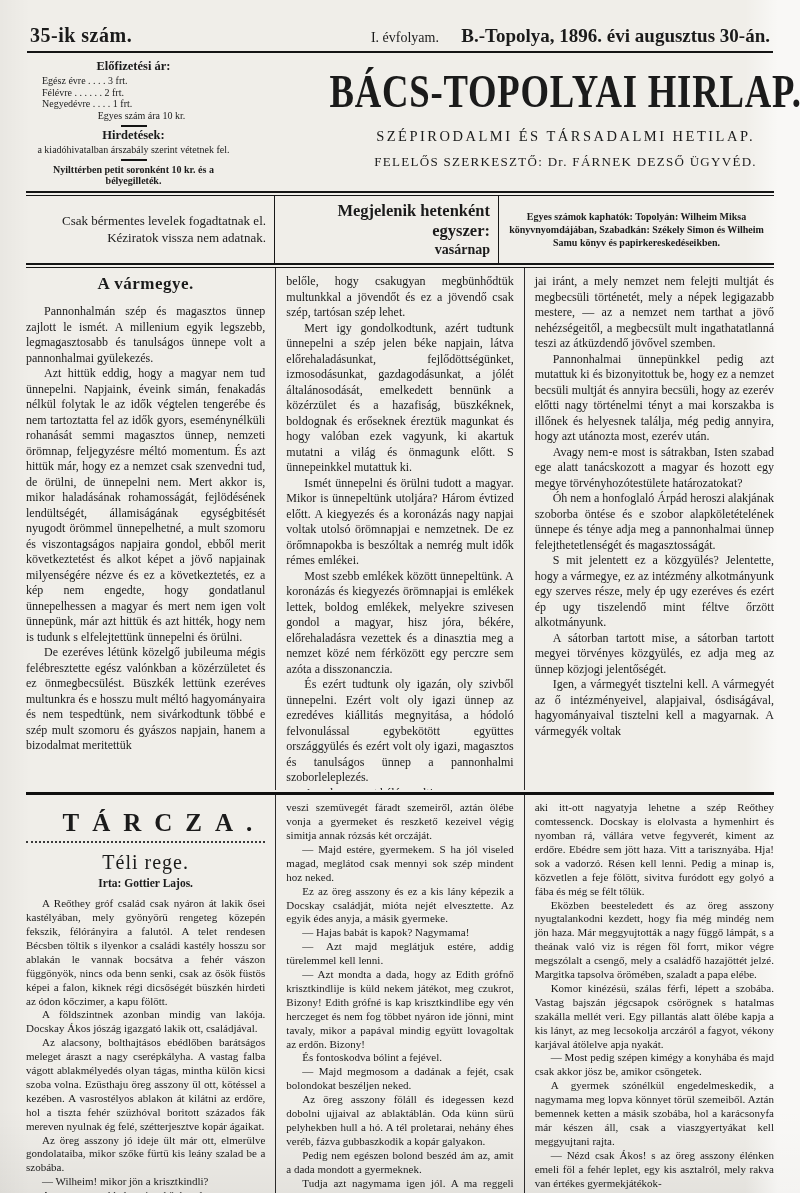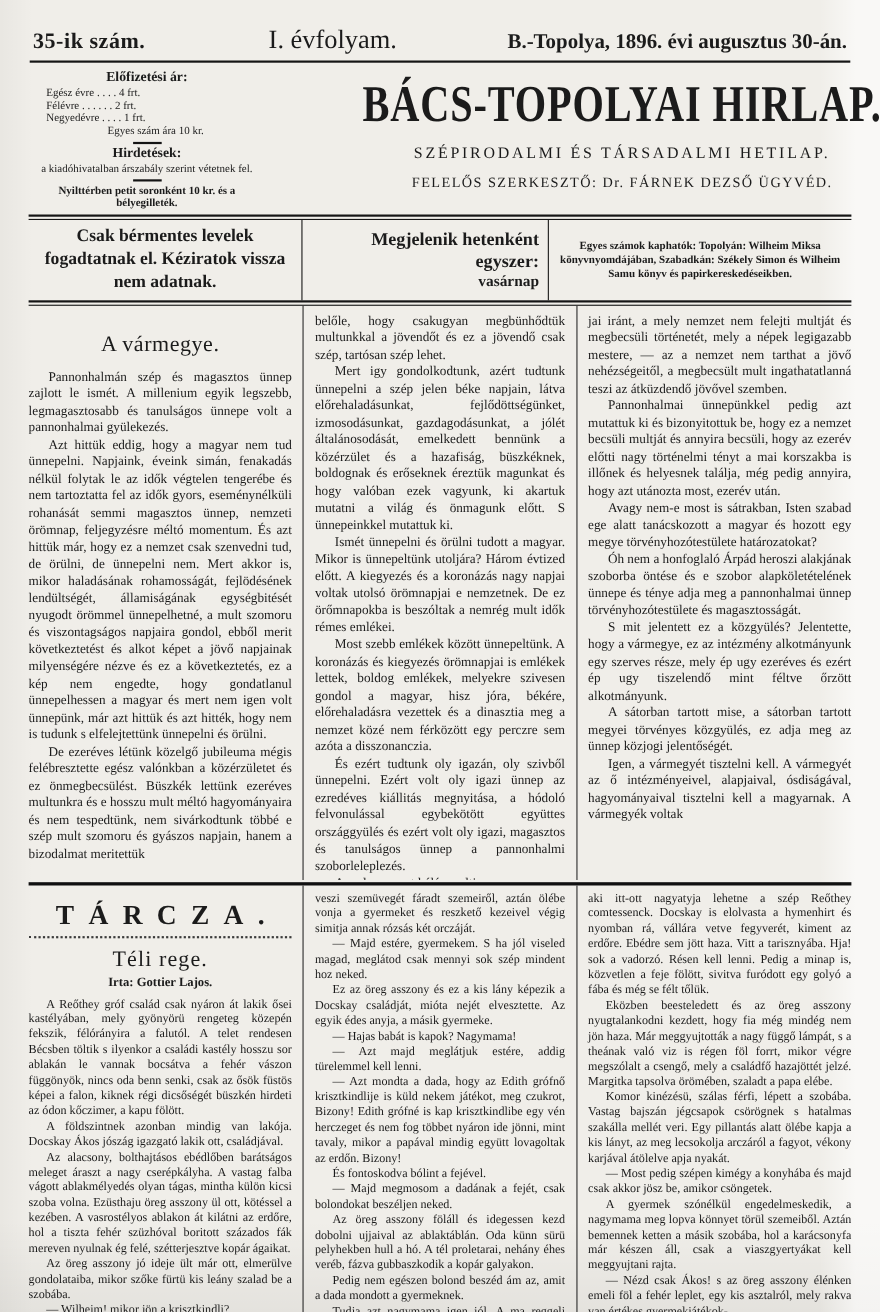--- a/index.html
+++ b/index.html
@@ -11,21 +11,21 @@
     background-color:#f0eee9;
     background-image:
       linear-gradient(90deg, rgba(0,0,0,0.03) 0px, rgba(0,0,0,0) 30px, rgba(0,0,0,0) 745px, rgba(255,255,255,0.6) 778px),
       linear-gradient(180deg, rgba(0,0,0,0) 93%, rgba(0,0,0,0.05) 100%);
   }
   .page { width:800px; height:1193px; overflow:hidden; position:relative; }
 
   
   .topline { display:flex; align-items:baseline; padding:24px 30px 4px 30px; }
   .issue { flex:1.1; font-size:20px; font-weight:bold; letter-spacing:.5px; }
-  .volume { flex:1; text-align:left; font-size:24px; }
+  .volume { flex:1; text-align:right; font-size:14px; }
   .dateline { flex:1.7; text-align:right; font-size:19px; font-weight:bold; }
   .rule-thick { border-top:2.5px solid #151515; margin:0 27px; }
 
   
   .masthead { display:grid; grid-template-columns:215px 1fr 200px; gap:22px; padding:7px 26px 4px 26px; }
   .mh-side { font-size:10px; line-height:11.8px; }
   .mh-head { font-weight:bold; font-size:12.5px; text-align:center; margin:1px 0 2px; }
   .mh-rates { padding-left:16px; }
   .mh-rates div { white-space:nowrap; }
   .centered { text-align:center; }
@@ -34,40 +34,40 @@
   .mh-center { text-align:center; padding-top:0; }
   .paper-title { font-size:47px; font-weight:bold; white-space:nowrap; letter-spacing:1px;
                  transform:scaleX(0.78); transform-origin:50% 50%; margin:4px 0 10px; }
   .paper-subtitle { font-size:14.5px; letter-spacing:2.5px; margin-bottom:9px; }
   .editor-line { font-size:13px; letter-spacing:1.3px; }
 
   
   .double-rule { height:5px; border-top:2.5px solid #151515; border-bottom:1px solid #151515; margin:0 26px; }
   .infobar { display:grid; grid-template-columns:248px 225px 1fr; margin:0 26px; }
   .ib-cell { padding:5px 8px; display:flex; flex-direction:column; justify-content:center; }
-  .ib-left { font-size:16px; text-align:center; line-height:1.3; font-weight:bold; }
+  .ib-left { font-size:13px; text-align:right; line-height:1.3; font-weight:normal; }
   .ib-center { text-align:right; border-left:1.5px solid #181818; border-right:1.5px solid #181818; }
   .ib-c1 { font-weight:bold; font-size:16.5px; }
   .ib-c2 { font-weight:bold; font-size:14px; margin-top:1px; }
   .ib-right { font-size:10px; font-weight:bold; text-align:center; line-height:1.32; }
 
   
   .columns { display:grid; grid-template-columns:1fr 1fr 1fr; margin:0 26px; }
   .col { padding:6px 10px 0 0; overflow:hidden; }
   .col-mid { border-left:1px solid #2b2b2b; border-right:1px solid #2b2b2b; padding:6px 10px 0 10px; }
   .col-right { padding:6px 0 0 10px; }
   .article-section { height:522px; }
-  .article-title { text-align:center; font-size:20px; font-weight:normal; letter-spacing:.5px; margin:18px 0 10px; }
+  .article-title { text-align:center; font-size:17px; font-weight:bold; letter-spacing:.5px; margin:0 0 10px; }
   .p { font-size:12px; line-height:15.5px; text-align:justify; text-indent:18px; margin:0; }
   .p.cont { text-indent:0; }
 
   .section-divider { border-top:3px solid #101010; margin:2px 26px 0; }
 
   .feuilleton-section { height:424px; }
-  .tarcza-head { text-align:center; font-size:25px; font-weight:bold; letter-spacing:13px; padding-left:13px; margin:8px 0 4px; }
+  .tarcza-head { text-align:right; font-size:25px; font-weight:bold; letter-spacing:13px; padding-left:13px; margin:8px 0 4px; }
   .dotted-rule { border-top:2px dotted #3a3a3a; margin:2px 0 8px; }
   .story-title { text-align:center; font-size:20px; font-weight:normal; margin:4px 0 3px; letter-spacing:1px; }
   .byline { text-align:center; font-size:11.5px; font-weight:bold; margin-bottom:8px; }
   .fp { font-size:11px; line-height:13.9px; text-align:justify; text-indent:16px; margin:0; }
   .fp.cont { text-indent:0; }
 </style>
 </head>
 <body>
 
 <div class="page">
@@ -76,21 +76,21 @@
     <span class="issue">35-ik szám.</span>
     <span class="volume">I. évfolyam.</span>
     <span class="dateline">B.-Topolya, 1896. évi augusztus 30-án.</span>
   </header>
   <div class="rule-thick"></div>
 
   <section class="masthead">
     <div class="mh-side">
       <div class="mh-head">Előfizetési ár:</div>
       <div class="mh-rates">
-        <div>Egész évre . . . . 4 frt.</div>
+        <div>Egész évre . . . . 3 frt.</div>
         <div>Félévre . . . . . . 2 frt.</div>
         <div>Negyedévre . . . . 1 frt.</div>
         <div class="centered">Egyes szám ára 10 kr.</div>
       </div>
       <div class="mini-rule"></div>
       <div class="mh-head">Hirdetések:</div>
       <div class="centered">a kiadóhivatalban árszabály szerint vétetnek fel.</div>
       <div class="mini-rule"></div>
       <div class="centered bold">Nyilttérben petit soronként 10 kr. és a bélyegilleték.</div>
     </div>
@@ -128,21 +128,21 @@
       <p class="p">Mert igy gondolkodtunk, azért tudtunk ünnepelni a szép jelen béke napjain, látva előrehaladásunkat, fejlődöttségünket, izmosodásunkat, gazdagodásunkat, a jólét általánosodását, emelkedett bennünk a közérzület és a hazafiság, büszkéknek, boldognak és erőseknek éreztük magunkat és hogy valóban ezek vagyunk, ki akartuk mutatni a világ és önmagunk előtt. S ünnepeinkkel mutattuk ki.</p>
       <p class="p">Ismét ünnepelni és örülni tudott a magyar. Mikor is ünnepeltünk utoljára? Három évtized előtt. A kiegyezés és a koronázás nagy napjai voltak utolsó örömnapjai e nemzetnek. De ez örőmnapokba is beszóltak a nemrég mult idők rémes emlékei.</p>
       <p class="p">Most szebb emlékek között ünnepeltünk. A koronázás és kiegyezés örömnapjai is emlékek lettek, boldog emlékek, melyekre szivesen gondol a magyar, hisz jóra, békére, előrehaladásra vezettek és a dinasztia meg a nemzet közé nem férközött egy perczre sem azóta a disszonanczia.</p>
       <p class="p">És ezért tudtunk oly igazán, oly szivből ünnepelni. Ezért volt oly igazi ünnep az ezredéves kiállitás megnyitása, a hódoló felvonulással egybekötött együttes országgyülés és ezért volt oly igazi, magasztos és tanulságos ünnep a pannonhalmi szoborleleplezés.</p>
       <p class="p">A mely nemzet hálás multja nagy-</p>
     </div>
     <div class="col col-right">
       <p class="p cont">jai iránt, a mely nemzet nem felejti multját és megbecsüli történetét, mely a népek legigazabb mestere, — az a nemzet nem tarthat a jövő nehézségeitől, a megbecsült mult ingathatatlanná teszi az átküzdendő jövővel szemben.</p>
       <p class="p">Pannonhalmai ünnepünkkel pedig azt mutattuk ki és bizonyitottuk be, hogy ez a nemzet becsüli multját és annyira becsüli, hogy az ezerév előtti nagy történelmi tényt a mai korszakba is illőnek és helyesnek találja, még pedig annyira, hogy azt utánozta most, ezerév után.</p>
       <p class="p">Avagy nem-e most is sátrakban, Isten szabad ege alatt tanácskozott a magyar és hozott egy megye törvényhozótestülete határozatokat?</p>
-      <p class="p">Óh nem a honfoglaló Árpád heroszi alakjának szoborba öntése és e szobor alapköletételének ünnepe és ténye adja meg a pannonhalmai ünnep törvényhozótestülete és magasztosságát.</p>
+      <p class="p">Óh nem a honfoglaló Árpád heroszi alakjának szoborba öntése és e szobor alapköletételének ünnepe és ténye adja meg a pannonhalmai ünnep felejthetetlenségét és magasztosságát.</p>
       <p class="p">S mit jelentett ez a közgyülés? Jelentette, hogy a vármegye, ez az intézmény alkotmányunk egy szerves része, mely ép ugy ezeréves és ezért ép ugy tiszelendő mint féltve őrzött alkotmányunk.</p>
       <p class="p">A sátorban tartott mise, a sátorban tartott megyei törvényes közgyülés, ez adja meg az ünnep közjogi jelentőségét.</p>
       <p class="p">Igen, a vármegyét tisztelni kell. A vármegyét az ő intézményeivel, alapjaival, ósdiságával, hagyományaival tisztelni kell a magyarnak. A vármegyék voltak</p>
     </div>
   </section>
 
   <div class="section-divider"></div>
 
   <section class="columns feuilleton-section">
     <div class="col">

